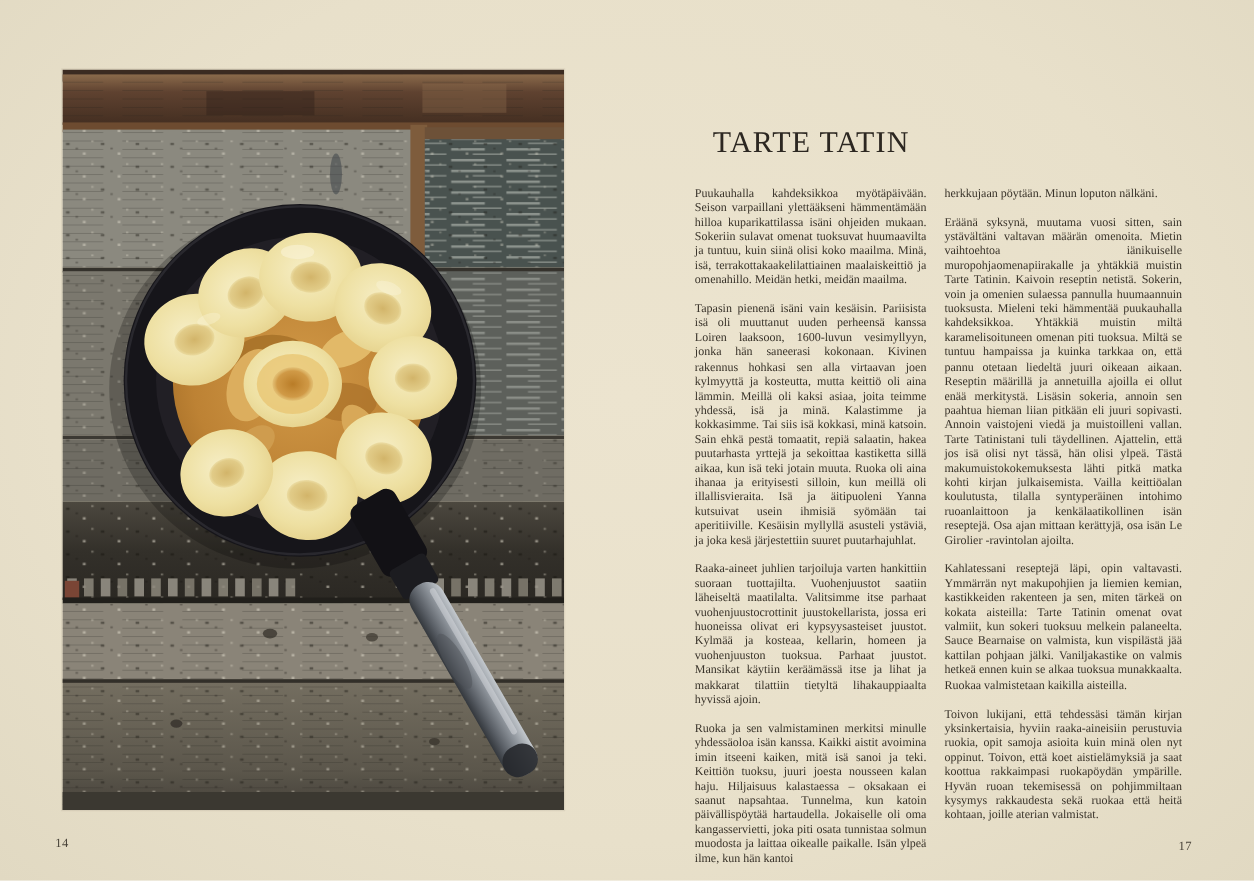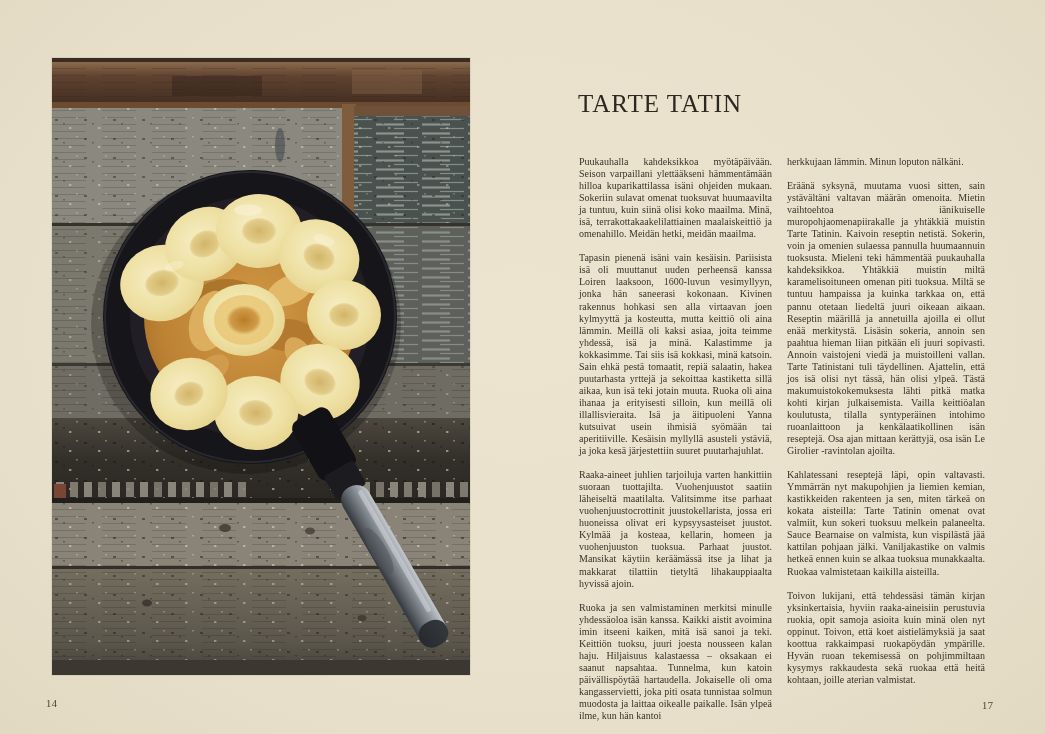--- a/index.html
+++ b/index.html
@@ -16,21 +16,21 @@
     box-shadow:0 0 0 1px rgba(60,50,35,.08);
   }
   .photo svg{display:block;width:418px;height:617px;}
   .folio{
     position:absolute;font-size:10.5px;color:var(--folio-ink,#4a443a);
     letter-spacing:.5px;
   }
   .folio-left{left:46px;top:698px;}
   .folio-right{left:982px;top:700px;}
   .title{
-    position:absolute;left:578px;top:90px;margin:0;
+    position:absolute;left:578px;top:90px;margin:16px;
     font-size:25px;font-weight:400;letter-spacing:1px;
     color:var(--title-ink,#2c2721);
   }
   .col{
     position:absolute;top:156px;
     font-size:10px;line-height:12.05px;color:var(--ink,#39332a);
     text-align:justify;
   }
   .col-1{left:579px;width:193px;}
   .col-2{left:787px;width:198px;}
@@ -258,19 +258,19 @@
   <h1 class="title">TARTE TATIN</h1>
 
   <div class="col col-1">
     <p lang="fi">Puukauhalla kahdeksikkoa myötäpäivään. Seison varpaillani ylettääkseni hämmentämään hilloa kuparikattilassa isäni ohjeiden mukaan. Sokeriin sulavat omenat tuoksuvat huumaavilta ja tuntuu, kuin siinä olisi koko maailma. Minä, isä, terrakottakaakelilattiainen maalaiskeittiö ja omenahillo. Meidän hetki, meidän maailma.</p>
     <p lang="fi">Tapasin pienenä isäni vain kesäisin. Pariisista isä oli muuttanut uuden perheensä kanssa Loiren laaksoon, 1600-luvun vesimyllyyn, jonka hän saneerasi kokonaan. Kivinen rakennus hohkasi sen alla virtaavan joen kylmyyttä ja kosteutta, mutta keittiö oli aina lämmin. Meillä oli kaksi asiaa, joita teimme yhdessä, isä ja minä. Kalastimme ja kokkasimme. Tai siis isä kokkasi, minä katsoin. Sain ehkä pestä tomaatit, repiä salaatin, hakea puutarhasta yrttejä ja sekoittaa kastiketta sillä aikaa, kun isä teki jotain muuta. Ruoka oli aina ihanaa ja erityisesti silloin, kun meillä oli illallisvieraita. Isä ja äitipuoleni Yanna kutsuivat usein ihmisiä syömään tai aperitiiville. Kesäisin myllyllä asusteli ystäviä, ja joka kesä järjestettiin suuret puutarhajuhlat.</p>
     <p lang="fi">Raaka-aineet juhlien tarjoiluja varten hankittiin suoraan tuottajilta. Vuohenjuustot saatiin läheiseltä maatilalta. Valitsimme itse parhaat vuohenjuustocrottinit juustokellarista, jossa eri huoneissa olivat eri kypsyysasteiset juustot. Kylmää ja kosteaa, kellarin, homeen ja vuohenjuuston tuoksua. Parhaat juustot. Mansikat käytiin keräämässä itse ja lihat ja makkarat tilattiin tietyltä lihakauppiaalta hyvissä ajoin.</p>
     <p lang="fi">Ruoka ja sen valmistaminen merkitsi minulle yhdessäoloa isän kanssa. Kaikki aistit avoimina imin itseeni kaiken, mitä isä sanoi ja teki. Keittiön tuoksu, juuri joesta nousseen kalan haju. Hiljaisuus kalastaessa – oksakaan ei saanut napsahtaa. Tunnelma, kun katoin päivällispöytää hartaudella. Jokaiselle oli oma kangasservietti, joka piti osata tunnistaa solmun muodosta ja laittaa oikealle paikalle. Isän ylpeä ilme, kun hän kantoi</p>
   </div>
 
   <div class="col col-2">
-    <p lang="fi">herkkujaan lämmin. Minun loputon nälkäni.</p>
+    <p lang="fi">herkkujaan pöytään. Minun loputon nälkäni.</p>
     <p lang="fi">Eräänä syksynä, muutama vuosi sitten, sain ystävältäni valtavan määrän omenoita. Mietin vaihtoehtoa iänikuiselle muropohjaomenapiirakalle ja yhtäkkiä muistin Tarte Tatinin. Kaivoin reseptin netistä. Sokerin, voin ja omenien sulaessa pannulla huumaannuin tuoksusta. Mieleni teki hämmentää puukauhalla kahdeksikkoa. Yhtäkkiä muistin miltä karamelisoituneen omenan piti tuoksua. Miltä se tuntuu hampaissa ja kuinka tarkkaa on, että pannu otetaan liedeltä juuri oikeaan aikaan. Reseptin määrillä ja annetuilla ajoilla ei ollut enää merkitystä. Lisäsin sokeria, annoin sen paahtua hieman liian pitkään eli juuri sopivasti. Annoin vaistojeni viedä ja muistoilleni vallan. Tarte Tatinistani tuli täydellinen. Ajattelin, että jos isä olisi nyt tässä, hän olisi ylpeä. Tästä makumuistokokemuksesta lähti pitkä matka kohti kirjan julkaisemista. Vailla keittiöalan koulutusta, tilalla syntyperäinen intohimo ruoanlaittoon ja kenkälaatikollinen isän reseptejä. Osa ajan mittaan kerättyjä, osa isän Le Girolier -ravintolan ajoilta.</p>
     <p lang="fi">Kahlatessani reseptejä läpi, opin valtavasti. Ymmärrän nyt makupohjien ja liemien kemian, kastikkeiden rakenteen ja sen, miten tärkeä on kokata aisteilla: Tarte Tatinin omenat ovat valmiit, kun sokeri tuoksuu melkein palaneelta. Sauce Bearnaise on valmista, kun vispilästä jää kattilan pohjaan jälki. Vaniljakastike on valmis hetkeä ennen kuin se alkaa tuoksua munakkaalta. Ruokaa valmistetaan kaikilla aisteilla.</p>
     <p lang="fi">Toivon lukijani, että tehdessäsi tämän kirjan yksinkertaisia, hyviin raaka-aineisiin perustuvia ruokia, opit samoja asioita kuin minä olen nyt oppinut. Toivon, että koet aistielämyksiä ja saat koottua rakkaimpasi ruokapöydän ympärille. Hyvän ruoan tekemisessä on pohjimmiltaan kysymys rakkaudesta sekä ruokaa että heitä kohtaan, joille aterian valmistat.</p>
   </div>
 
 </div>
 
 </body></html>

